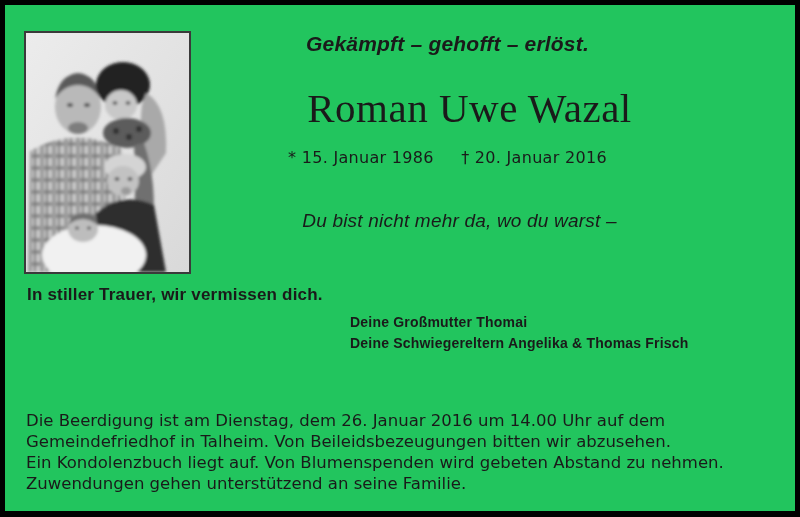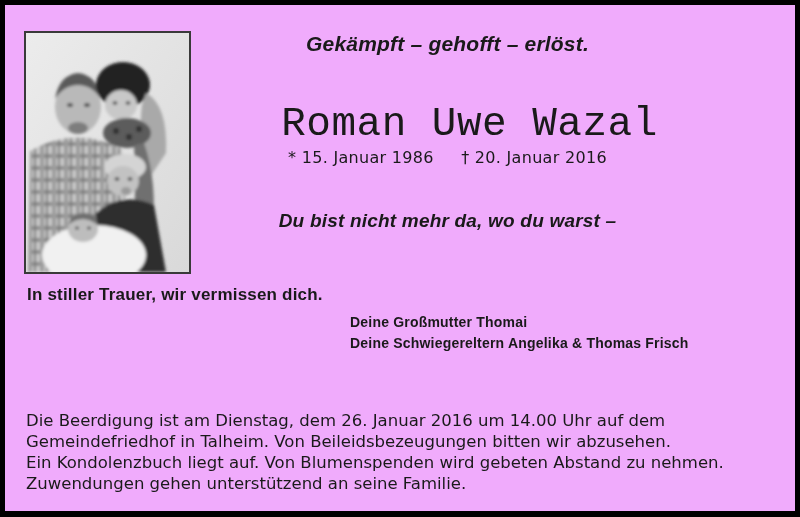--- a/index.html
+++ b/index.html
@@ -9,21 +9,21 @@
   }
   *{margin:0;padding:0;box-sizing:border-box;}
   body{
     background:#ffffff;
     font-family:"Liberation Sans", sans-serif;
     color:var(--text);
   }
   .page{
     position:relative;
     width:800px;height:517px;
-    background:#f0abfc;
+    background:#22c55e;
     border:5px solid var(--frame);
     border-bottom-width:6px;
     overflow:hidden;
   }
   
   .photo-frame{
     position:absolute;left:19px;top:26px;
     width:167px;height:243px;
     border:2px solid var(--photo-border);
     background:#e4e4e4;
@@ -34,34 +34,34 @@
     position:absolute;left:185px;top:0;width:515px;
     text-align:center;
   }
   .epitaph{
     position:absolute;left:0;top:27px;width:100%;
     font-family:"Liberation Sans", sans-serif;
     font-size:21px;font-weight:bold;font-style:italic;
     letter-spacing:.2px;
   }
   .deceased-name{
-    position:absolute;left:0;top:94px;width:100%;
-    font-family:Liberation Mono, monospace;
+    position:absolute;left:0;top:78px;width:100%;
+    font-family:Liberation Serif, serif;
     font-size:41px;font-weight:400;letter-spacing:.5px;
     line-height:50px;white-space:nowrap;padding-left:44px;
   }
   .dates{
     position:absolute;left:0;top:143px;width:100%;
     font-family:"DejaVu Sans", sans-serif;
     font-size:16px;letter-spacing:.3px;white-space:nowrap;
   }
   .dates .death{margin-left:22px;}
   .quote{
-    position:absolute;left:0;top:202px;width:100%;
-    font-size:19px;font-weight:bold;font-style:italic;
+    position:absolute;left:12px;top:202px;width:100%;
+    font-size:19px;font-weight:normal;font-style:italic;
     line-height:27px;letter-spacing:.2px;
   }
   
   .mourning-intro{
     position:absolute;left:22px;top:280px;
     font-size:17px;font-weight:bold;letter-spacing:.2px;
   }
   .mourners-left{
     position:absolute;left:22px;top:307px;
     font-size:17px;font-weight:bold;line-height:21px;letter-spacing:.2px;

